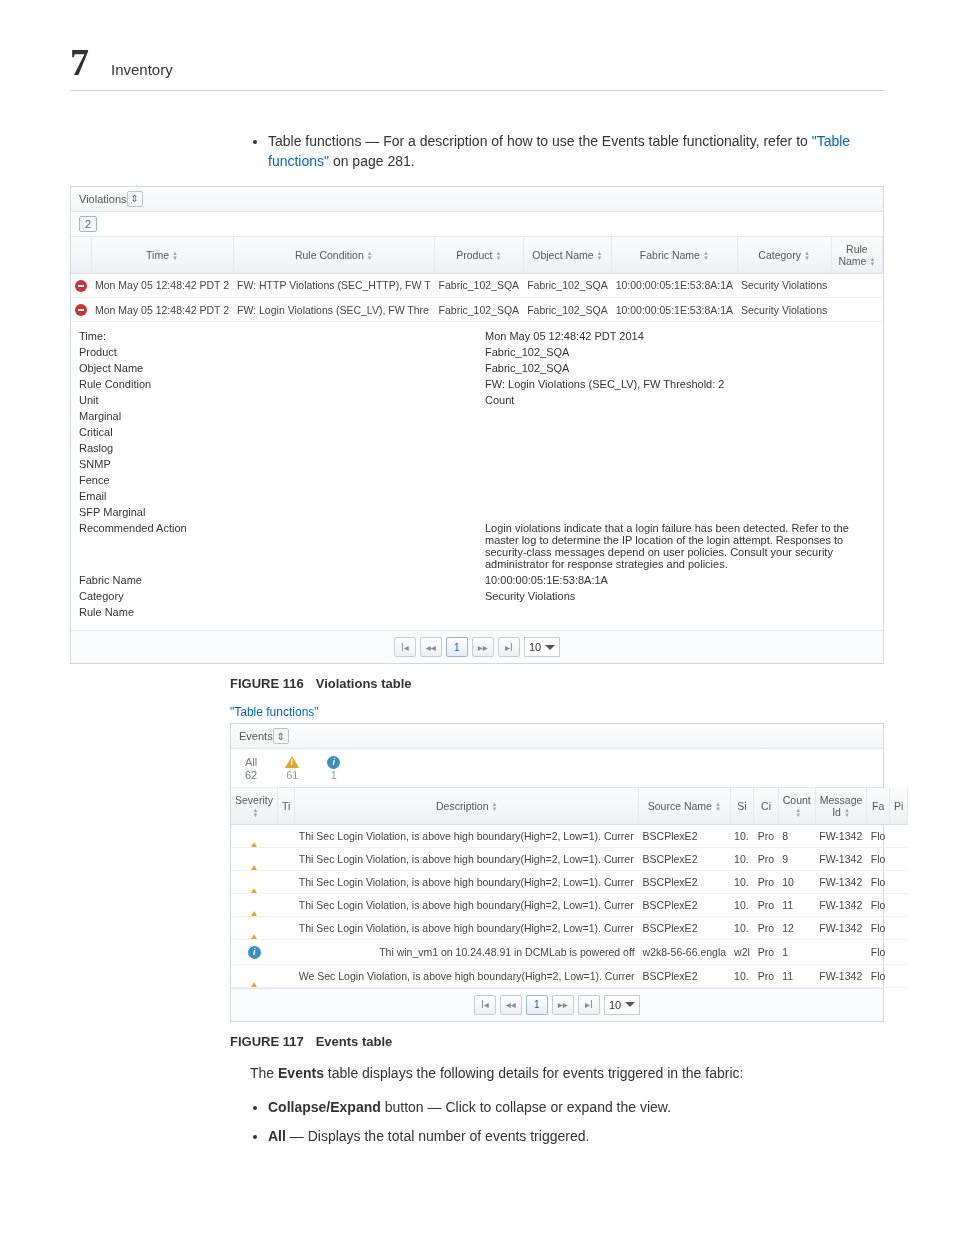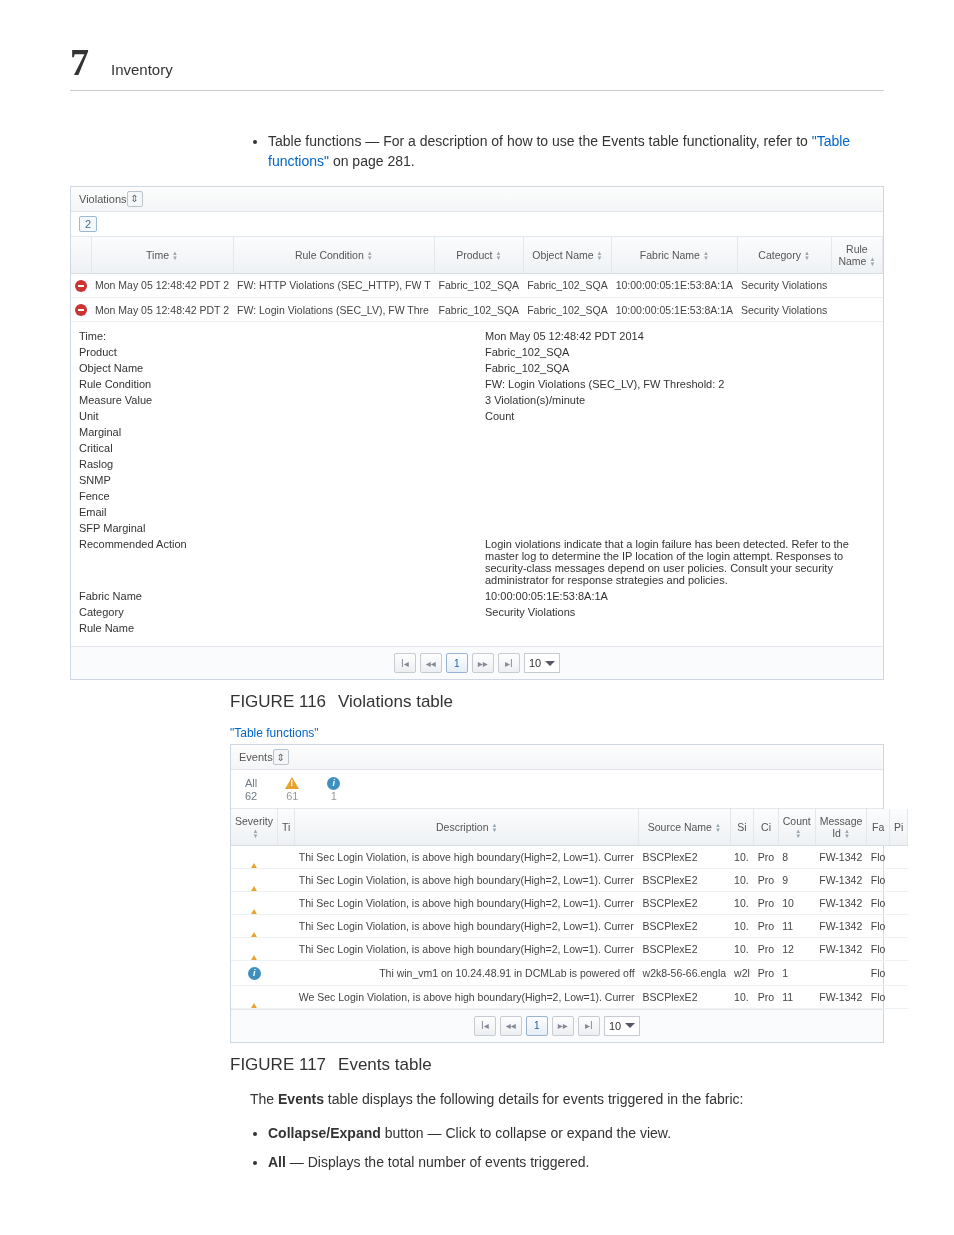--- a/index.html
+++ b/index.html
@@ -4,21 +4,21 @@
 <style>
   * { box-sizing: border-box; margin: 0; padding: 0; }
   body { font-family: Arial, Helvetica, sans-serif; font-size: 12px; color: #333; background: #fff; width: 954px; margin: 0 auto; padding: 40px 70px 40px 70px; }
   .page-head { display: flex; align-items: baseline; gap: 22px; margin-bottom: 40px; border-bottom: 1px solid #ccc; padding-bottom: 6px; }
   .page-head .num { font-family: Georgia, 'Times New Roman', serif; font-size: 38px; font-weight: bold; }
   .page-head .sec { font-size: 15px; }
   .body-text { margin-left: 180px; font-size: 14px; line-height: 1.45; }
   .body-text ul { list-style: disc; padding-left: 18px; margin-bottom: 14px; }
   .body-text li { margin-bottom: 8px; }
   .link { color: #0066cc; }
-  .fig-caption { font-size: 17px; font-weight: normal; margin: 12px 0 14px 0; }
+  .fig-caption { font-size: 13px; font-weight: bold; margin: 12px 0 14px 0; }
   .fig-caption .lbl { margin-right: 12px; }
   .fig-link { margin: 10px 0 4px 160px; }
 
   
   .panel { border: 1px solid #cfd8e2; background: #fff; font-size: 11px; color: #333; position: relative; }
   .panel .hdr { display: flex; justify-content: flex-start; align-items: center; padding: 4px 8px; color: #555; background: linear-gradient(#fdfdfd,#f3f5f7); border-bottom: 1px solid #e2e6ea; }
   .collapse-icon { width: 16px; height: 16px; border: 1px solid #bbc4cc; display: inline-flex; align-items: center; justify-content: center; font-size: 10px; color: #667; background: #f4f6f8; border-radius: 2px; }
   table.tbl { width: 100%; border-collapse: collapse; font-size: 10.5px; }
   table.tbl th { text-align: center; padding: 6px 4px; font-weight: normal; background: linear-gradient(#fbfcfd,#eef1f4); border-bottom: 1px solid #d8dee4; border-right: 1px solid #e4e8ec; color: #555; }
   .sort-icon { display: inline-flex; flex-direction: column; font-size: 6px; line-height: 5px; color: #9aa6b0; margin-left: 3px; vertical-align: middle; }
@@ -139,24 +139,20 @@
       </div>
       <div class="drow">
         <div class="dlab">Object Name</div>
         <div class="dval">Fabric_102_SQA</div>
       </div>
       <div class="drow">
         <div class="dlab">Rule Condition</div>
         <div class="dval">FW: Login Violations (SEC_LV), FW Threshold: 2</div>
       </div>
       <div class="drow">
-        <div class="dlab">Measure Value</div>
-        <div class="dval">3 Violation(s)/minute</div>
-      </div>
-      <div class="drow">
         <div class="dlab">Unit</div>
         <div class="dval">Count</div>
       </div>
       <div class="drow">
         <div class="dlab">Marginal</div>
         <div class="dval"></div>
       </div>
       <div class="drow">
         <div class="dlab">Critical</div>
         <div class="dval"></div>

